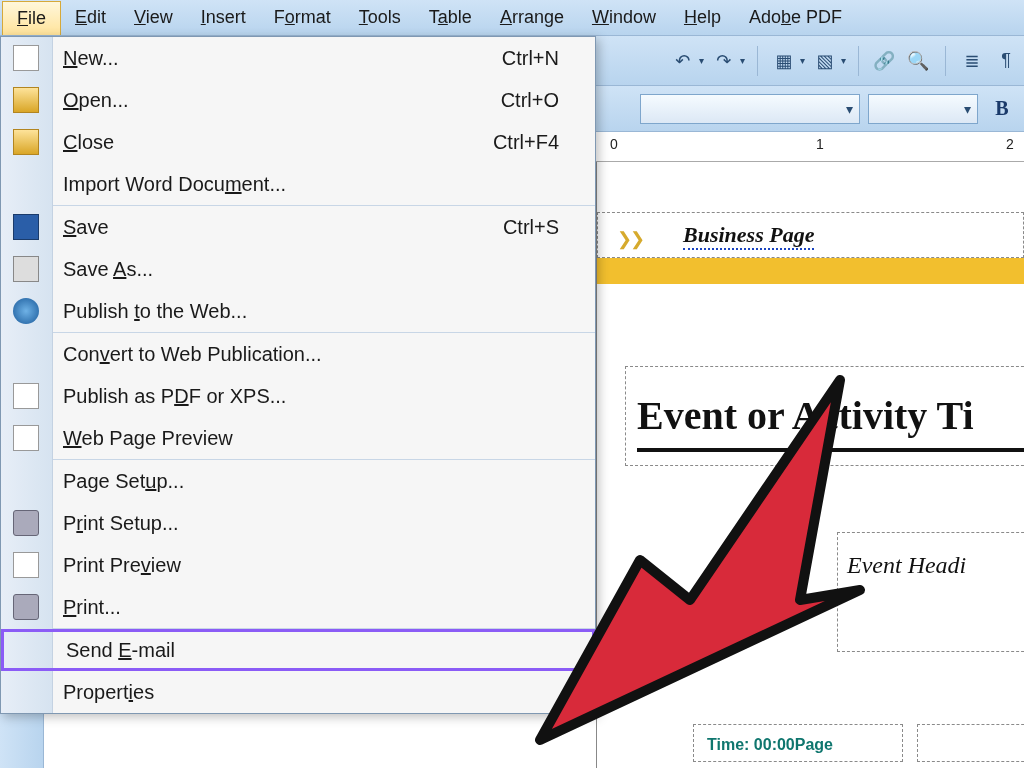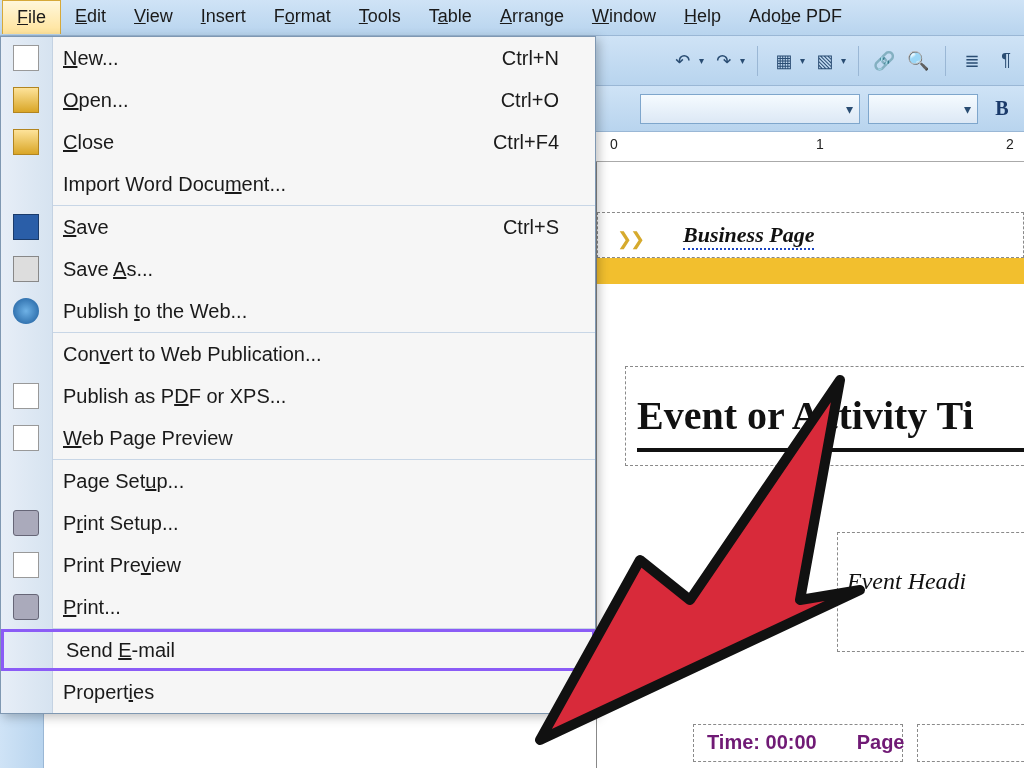--- a/index.html
+++ b/index.html
@@ -10,21 +10,21 @@
     font-size: 18px;
     background: #fff;
     overflow: hidden;
   }
   
   .menubar {
     display: flex;
     background: linear-gradient(#cfe3f6, #b8d4ee);
     height: 36px;
     border-bottom: 1px solid #9ab7d5;
-    align-items: flex-start;
+    align-items: center;
     padding-left: 2px;
   }
   .menubar .menu-item {
     padding: 6px 14px;
     color: #1a1a1a;
     cursor: default;
   }
   .menubar .menu-item.active {
     background: linear-gradient(#fff7db, #ffe39a);
     border: 1px solid #d6a93a;
@@ -138,27 +138,27 @@
     font-size:40px; color:#111;
     white-space: nowrap;
   }
   .title-underline {
     position:absolute; top:286px; left:40px; right:-20px; height:4px;
     background:#111;
   }
   .event-heading {
     position:absolute; top:390px; left:250px;
     font-family: Georgia, serif; font-style: italic;
-    font-size:24px; color:#111;margin-top:16px;
+    font-size:24px; color:#111;
   }
   .bottom-info {
     position:absolute; bottom:14px; left:110px; right:0;
-    display:flex; gap:40px;
+    display:flex; 
     font-family: "Segoe UI", sans-serif;
-    font-weight:bold; font-size:20px; color:#701a75;
+    font-weight:bold; font-size:16px; color:#0f766e;
   }
 
   
   .dropdown {
     position: absolute;
     top: 36px; left: 0;
     width: 596px;
     background: #f6f6f6;
     border: 1px solid #7f98b2;
     box-shadow: 3px 3px 10px rgba(0,0,0,.25);

